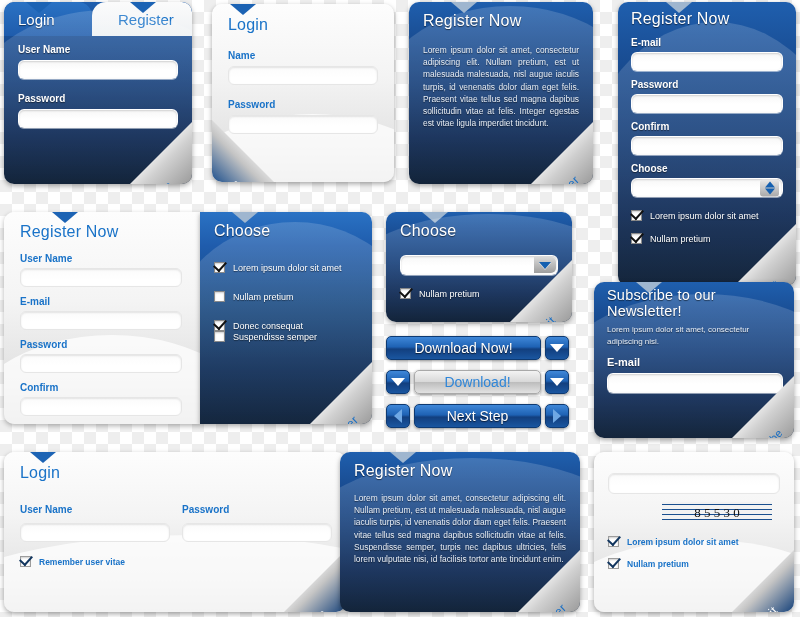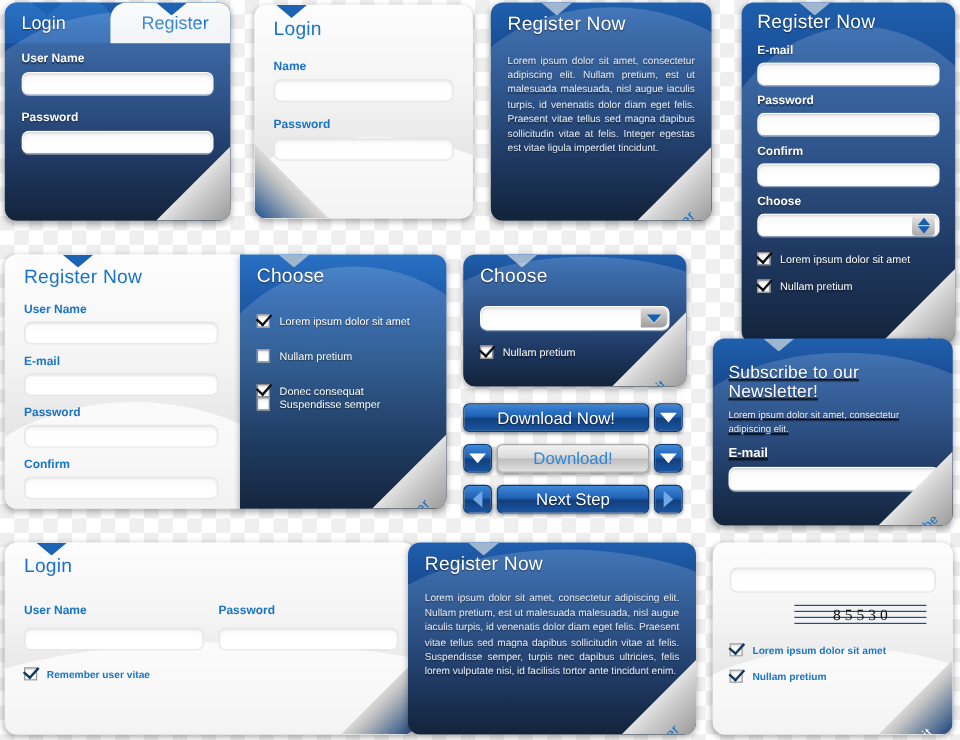--- a/index.html
+++ b/index.html
@@ -488,23 +488,23 @@
       <span>Download!</span>
     </div>
     <div class="btn-nub">
         <div class="nub-down"></div>
       </div>
   </div>
 
   <div class="card card-dark" style="left:594px;top:282px;width:200px;height:156px;">
     <div class="notch" style="left:42px;background:#9fb6cf;"></div>
     <div class="gloss" style="top:12px;"></div>
-    <div style="position:absolute;left:13px;top:21px;width:176px;text-decoration:underline;">
+    <div style="position:absolute;left:13px;top:5px;width:176px;">
       <div class="title-on-dark" style="font-size:14.5px;">Subscribe to our Newsletter!</div>
-      <div class="body-on-dark" style="margin-top:5px;text-align:left;font-size:8px;">Lorem ipsum dolor sit amet, consectetur adipiscing elit.</div>
+      <div class="body-on-dark" style="margin-top:5px;text-align:left;font-size:8px;">Lorem ipsum dolor sit amet, consectetur adipiscing nisi.</div>
       <div class="label-on-dark" style="margin-top:9px;font-size:11px;">E-mail</div>
       <div class="field" style="margin-top:5px;height:20px;">
         <input type="text" value="" style="">
       </div>
     </div>
     <div class="curl dark-text">
       <div class="sheet"></div>
       <div class="curl-text" style="font-size:11px;">Subscribe</div>
     </div>
   </div>

